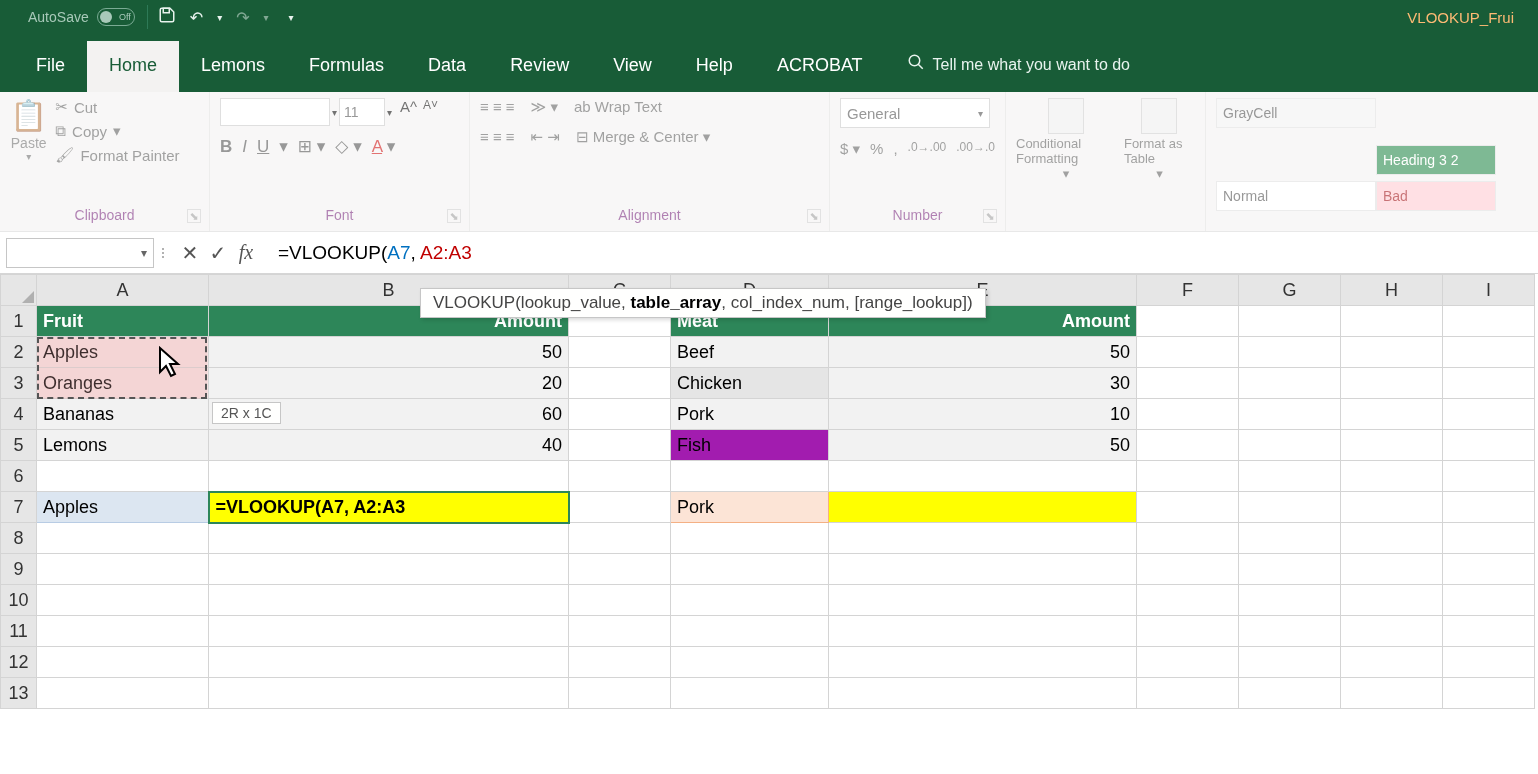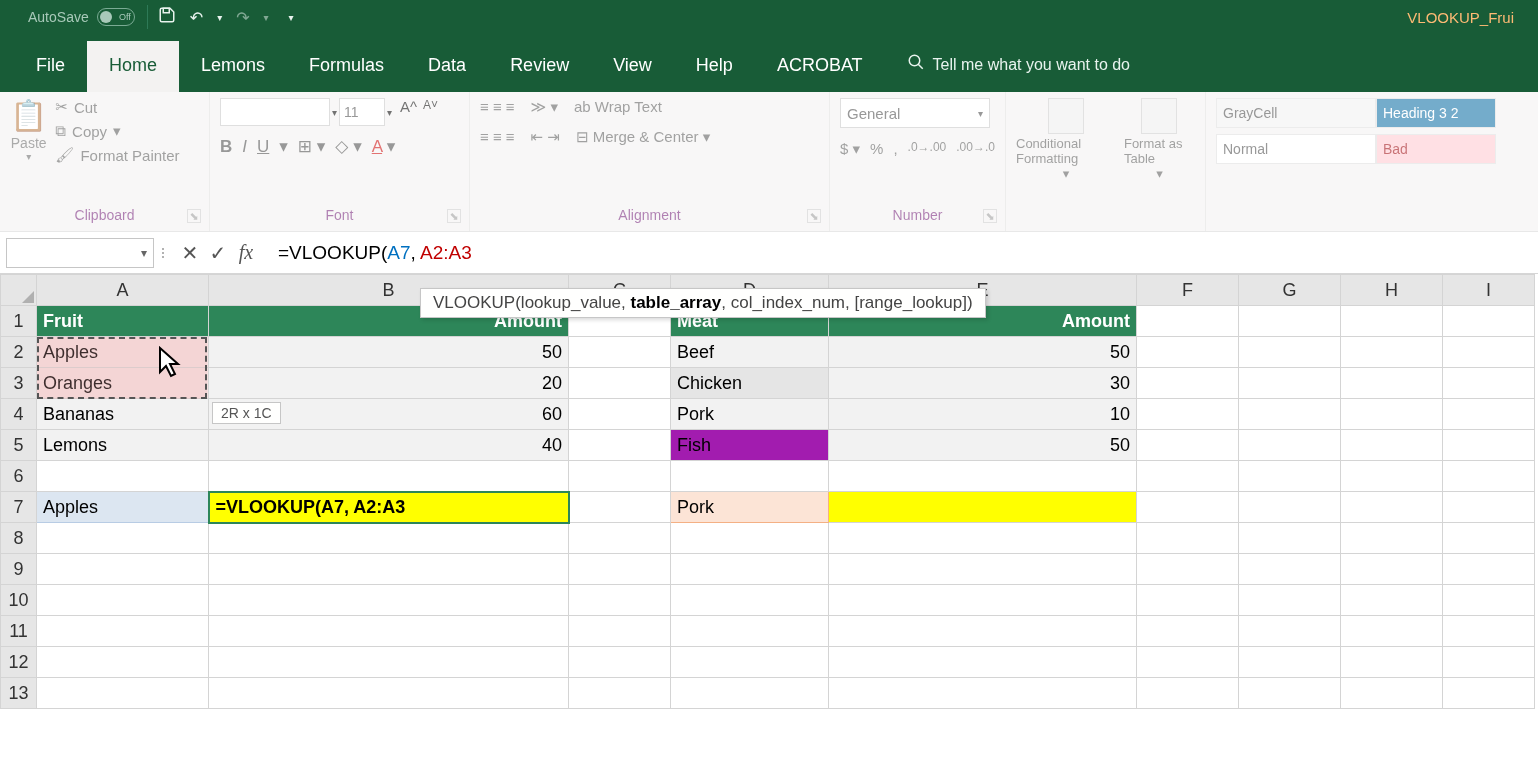--- a/index.html
+++ b/index.html
@@ -31,21 +31,21 @@
   .paste-big .icn { font-size: 30px; color: #b08d57; margin-bottom: 2px; }
   .clip-right { display: flex; flex-direction: column; gap: 6px; font-size: 15px; color: #555; }
   .clip-row { display: flex; align-items: center; gap: 6px; }
   .font-box { display: flex; gap: 2px; }
   .font-name { width: 110px; height: 28px; border: 1px solid #c6c6c6; background: #fff; }
   .font-size { width: 46px; height: 28px; border: 1px solid #c6c6c6; background: #fff; font-size: 14px; padding-left: 4px; color: #444; }
   .font-row { display: flex; gap: 10px; margin-top: 10px; font-size: 17px; color: #444; align-items: center; }
   .styles-row { display: flex; }
   .style-box { width: 82px; height: 30px; border: 1px solid #ddd; background: #fff; display: flex; align-items: center; padding: 0 6px; font-size: 14px; color: #444; }
   .style-box.gray { background: #f2f2f2; }
-  .style-box.h3 { background: #0369a1; color: #fff; }
+  .style-box.h3 { background: #15803d; color: #fff; margin-top: 47px; }
   .style-box.bad { background: #ffc7ce; color: #9c0006; }
   .btn-stack { display: flex; flex-direction: column; align-items: center; font-size: 13px; color: #555; }
   .btn-stack .icn { width: 36px; height: 36px; background: #eee; border: 1px solid #ccc; margin-bottom: 2px; }
   .combo { width: 150px; height: 30px; border: 1px solid #c6c6c6; background: #fff; font-size: 15px; padding: 0 6px; color: #444; display: flex; align-items: center; justify-content: space-between; }
 
   
   .fxbar { height: 42px; border-bottom: 1px solid #d6d6d6; display: flex; align-items: center; background: #fff; }
   .namebox { width: 148px; height: 30px; border: 1px solid #c6c6c6; margin-left: 6px; display: flex; align-items: center; justify-content: flex-end; padding-right: 6px; }
   .namebox-caret { color: #666; font-size: 12px; }
   .fx-sep { width: 6px; height: 30px; display: flex; flex-direction: column; justify-content: center; gap: 2px; margin: 0 8px; }

